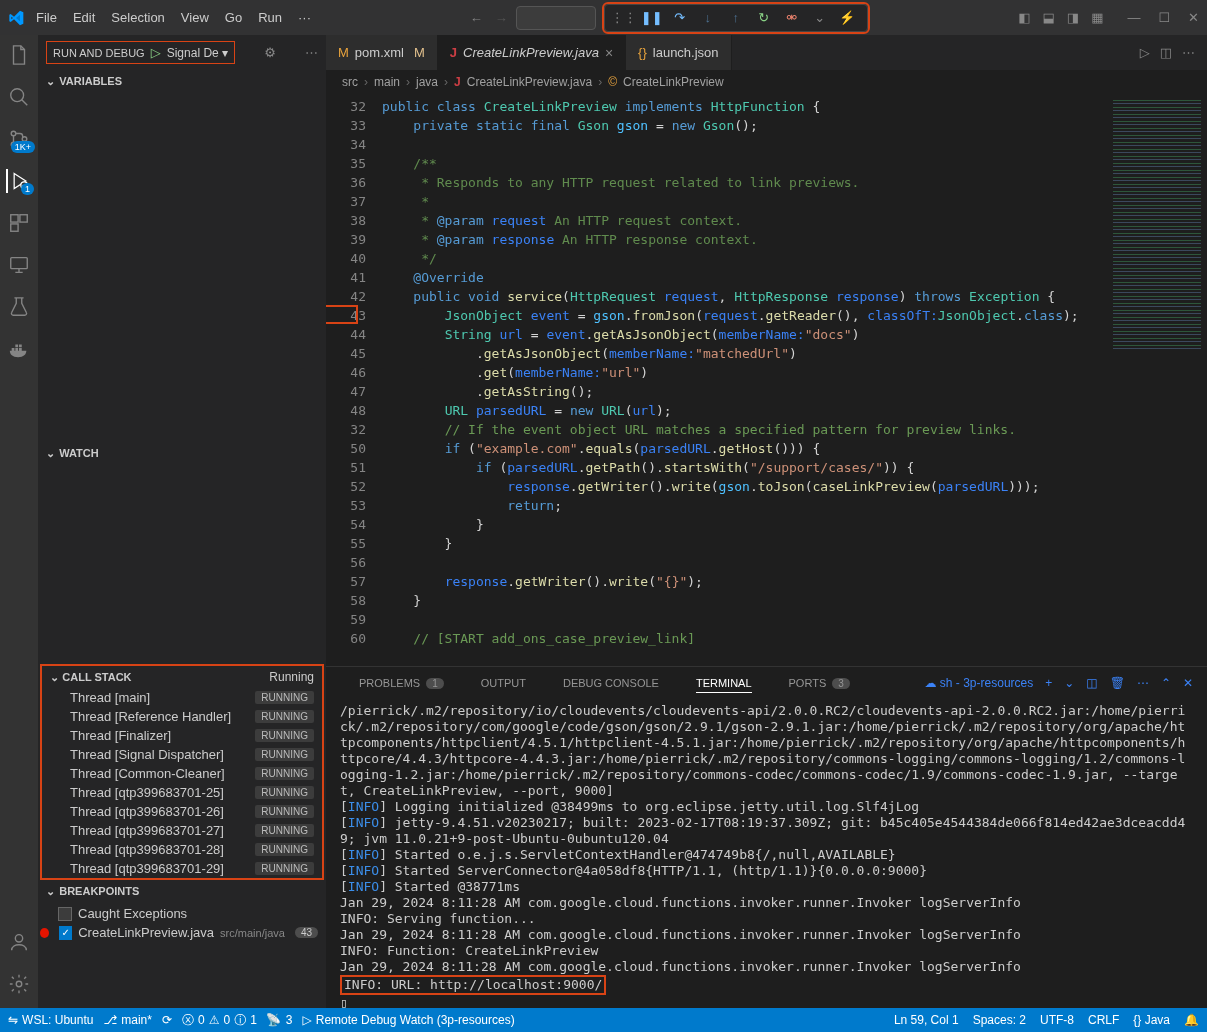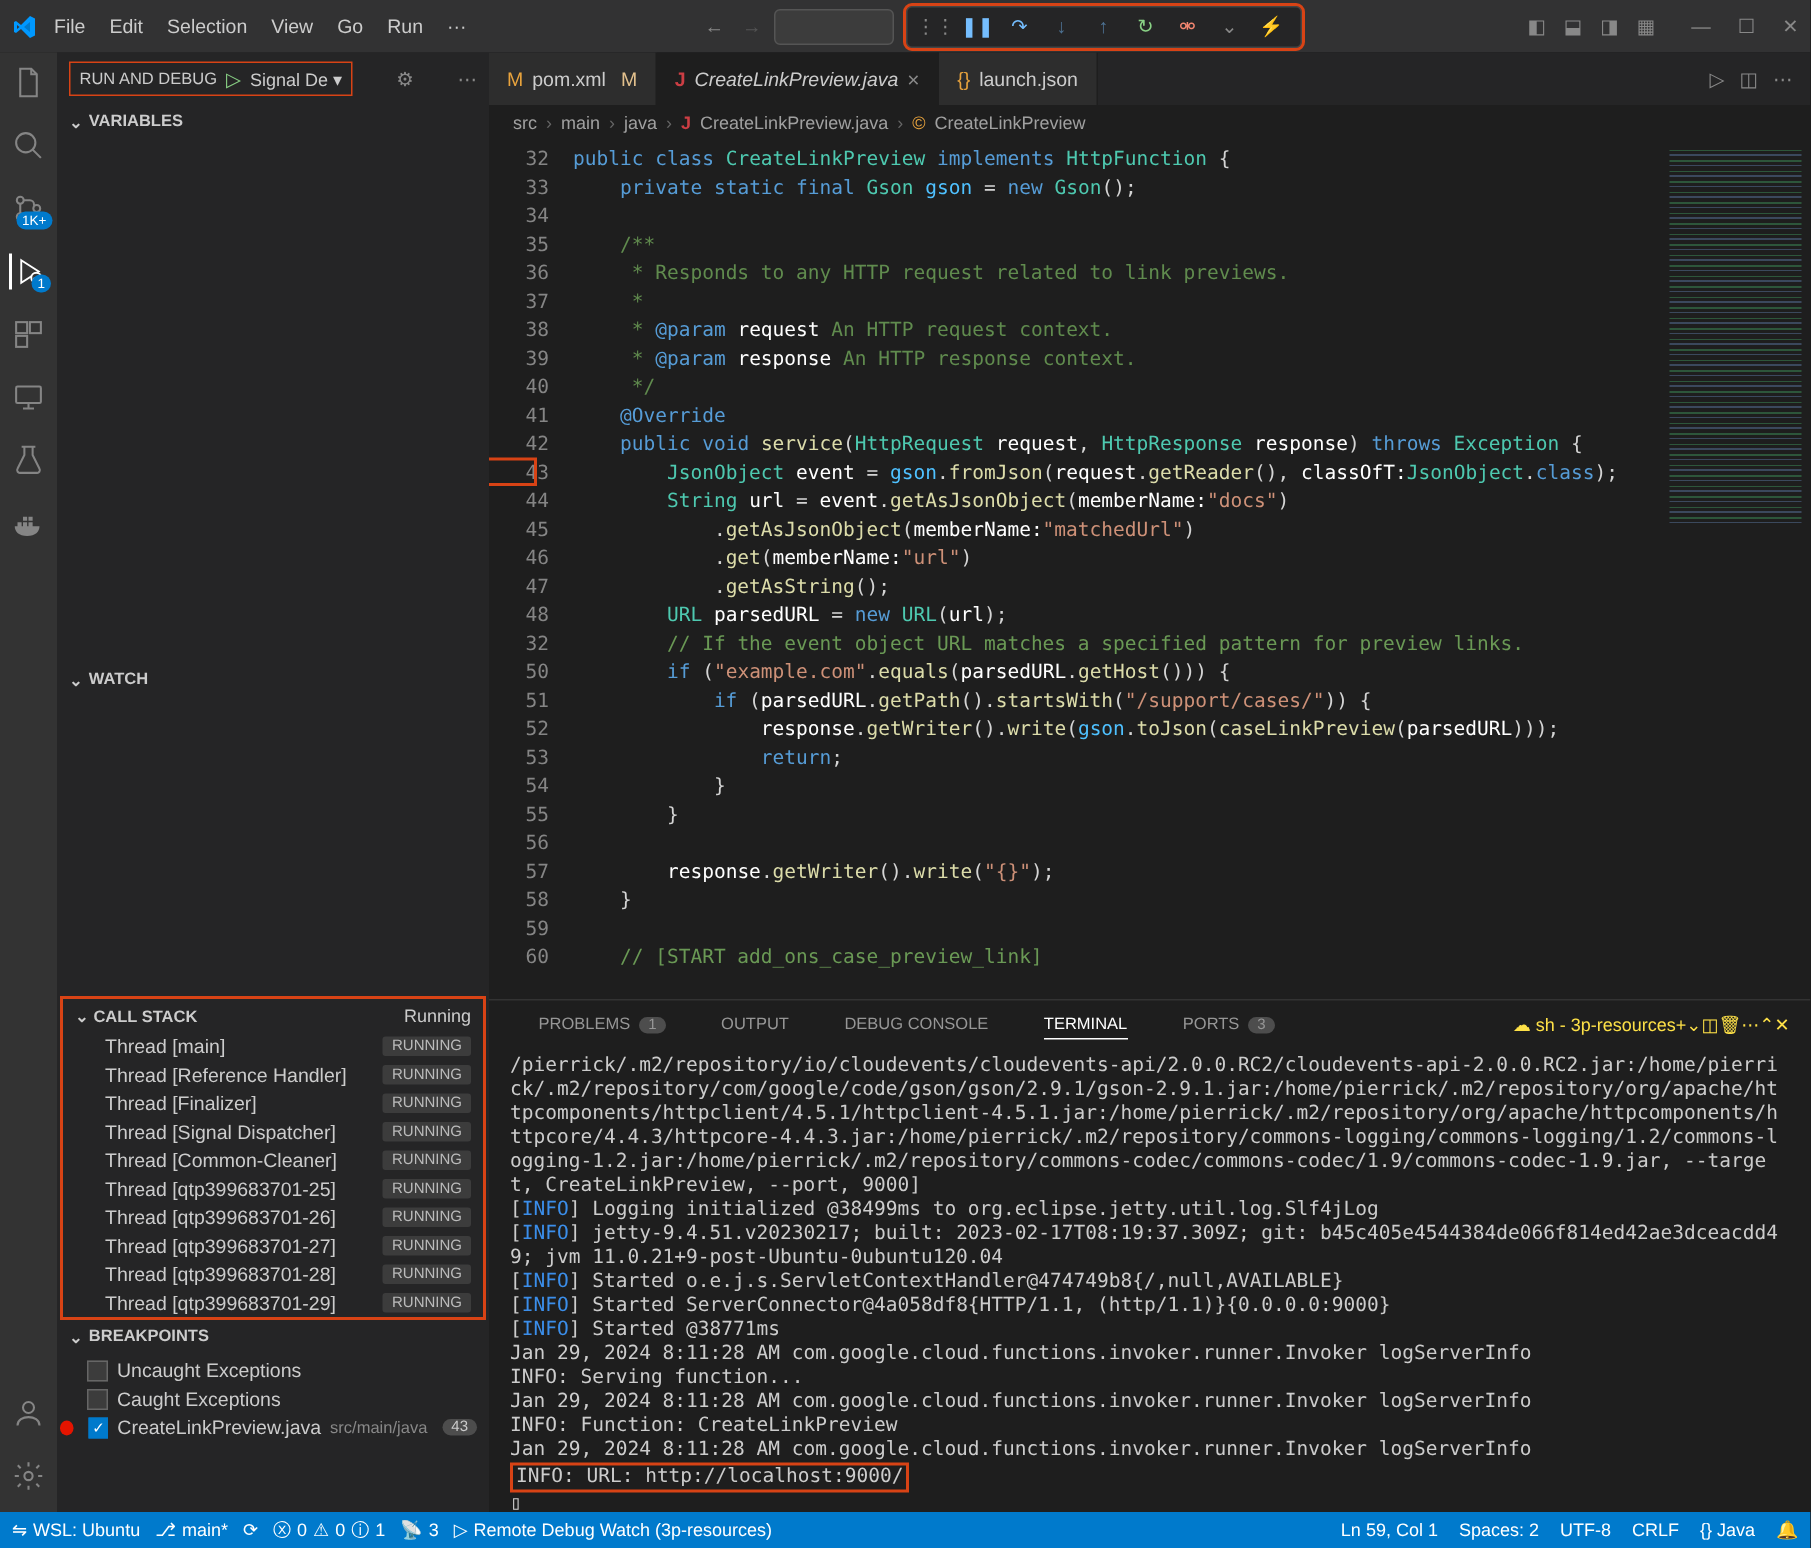--- a/index.html
+++ b/index.html
@@ -106,31 +106,31 @@
 .gutter-line { height: 19px; position: relative; }
 .bp-highlight { border: 2px solid #d84315; position: absolute; left: -28px; width: 60px; height: 19px; top: -1px; }
 .code { flex: 1; font-family: Consolas, monospace; font-size: 13px; line-height: 19px; white-space: pre; padding-top: 3px; color: #d4d4d4; overflow: hidden; }
 .kw { color: #569cd6; }
 .type { color: #4ec9b0; }
 .fn { color: #dcdcaa; }
 .str { color: #ce9178; }
 .com { color: #6a9955; }
 .dcom { color: #608b4e; }
 .ann { color: #569cd6; }
-.prm { color: #ffffff; }
+.prm { color: #3b82f6; }
 .const { color: #4fc1ff; }
 .minimap { width: 100px; background: #1e1e1e; position: relative; }
 .minimap-content { position: absolute; top: 6px; right: 6px; width: 88px; height: 250px; opacity: 0.4; background: repeating-linear-gradient(to bottom, #4a6 0, #4a6 1px, transparent 1px, transparent 3px, #68b 3px, #68b 4px, transparent 4px, transparent 7px); }
 
 .panel { height: 342px; background: #1e1e1e; border-top: 1px solid #333; display: flex; flex-direction: column; }
 .panel-tabs { height: 32px; display: flex; align-items: center; gap: 18px; padding: 0 14px; font-size: 11px; color: #969696; }
 .panel-tab { display: flex; align-items: center; gap: 6px; margin-left: 19px; }
 .panel-tab.active { color: #fff; border-bottom: 1px solid #fff; padding-bottom: 3px; margin-top: 3px; }
 .panel-badge { background: #4d4d4d; border-radius: 8px; padding: 0 6px; font-size: 10px; }
-.panel-right { margin-left: auto; display: flex; align-items: center; font-size: 12px; color: #fde047; }
+.panel-right { margin-left: auto; display: flex; align-items: center; gap: 12px; font-size: 12px; color: #3b82f6; }
 .terminal { flex: 1; padding: 4px 14px; font-family: Consolas, monospace; font-size: 13px; line-height: 16px; color: #cccccc; overflow: hidden; white-space: pre-wrap; word-break: break-all; }
 .term-info { color: #3b8eea; }
 .url-highlight { border: 2px solid #d84315; display: inline-block; padding: 0 2px; }
 
 .statusbar {
   height: 24px; background: #007acc; color: #fff;
   display: flex; align-items: center; font-size: 12px;
   padding: 0 8px; gap: 14px;
 }
 .status-left { display: flex; align-items: center; gap: 10px; }
@@ -320,24 +320,20 @@
             <span class="thread-status">RUNNING</span>
           </div>
         </div>
     </div>
 
     <div class="section-header">
       <span>⌄</span>
       <span>BREAKPOINTS</span>
     </div>
     <div class="breakpoints-body">
-      <div class="bp-row">
-        <span class="bp-checkbox"></span>
-        <span>Uncaught Exceptions</span>
-      </div>
       <div class="bp-row">
         <span class="bp-checkbox"></span>
         <span>Caught Exceptions</span>
       </div>
       <div class="bp-row">
         <span class="bp-dot"></span>
         <span class="bp-checkbox checked">✓</span>
         <span>CreateLinkPreview.java</span>
         <span class="bp-path">src/main/java</span>
         <span class="bp-badge">43</span>

